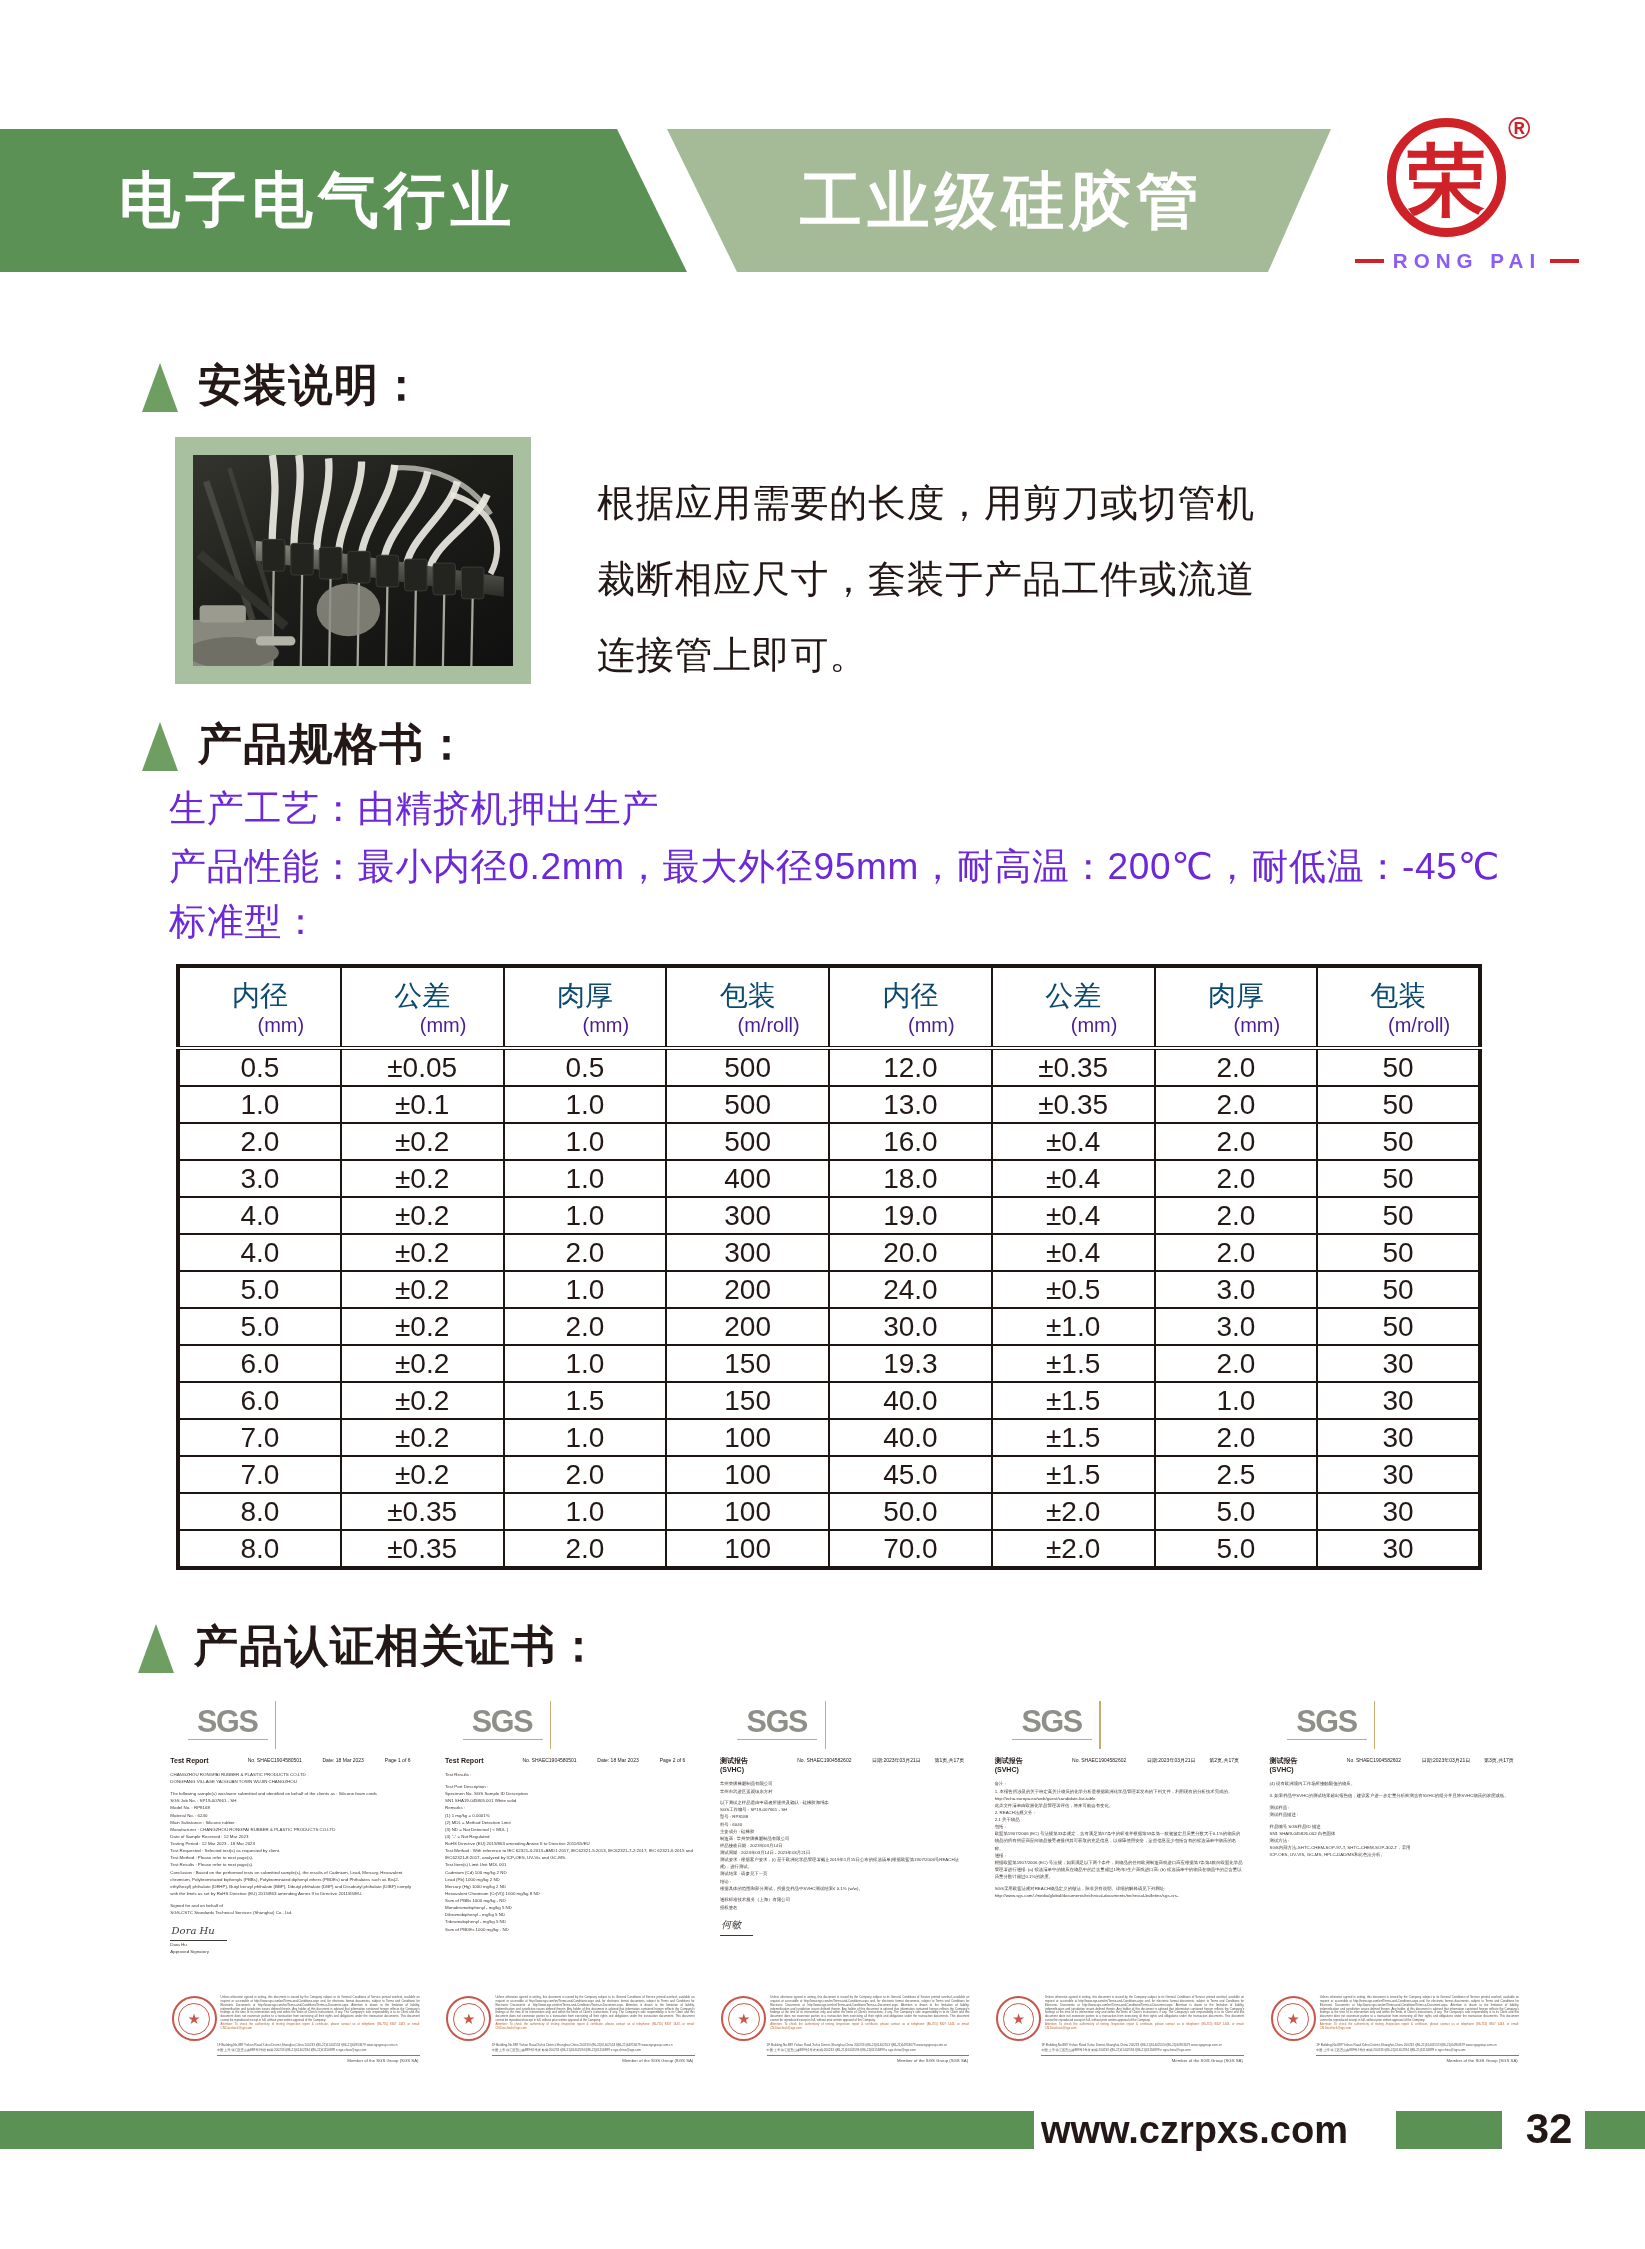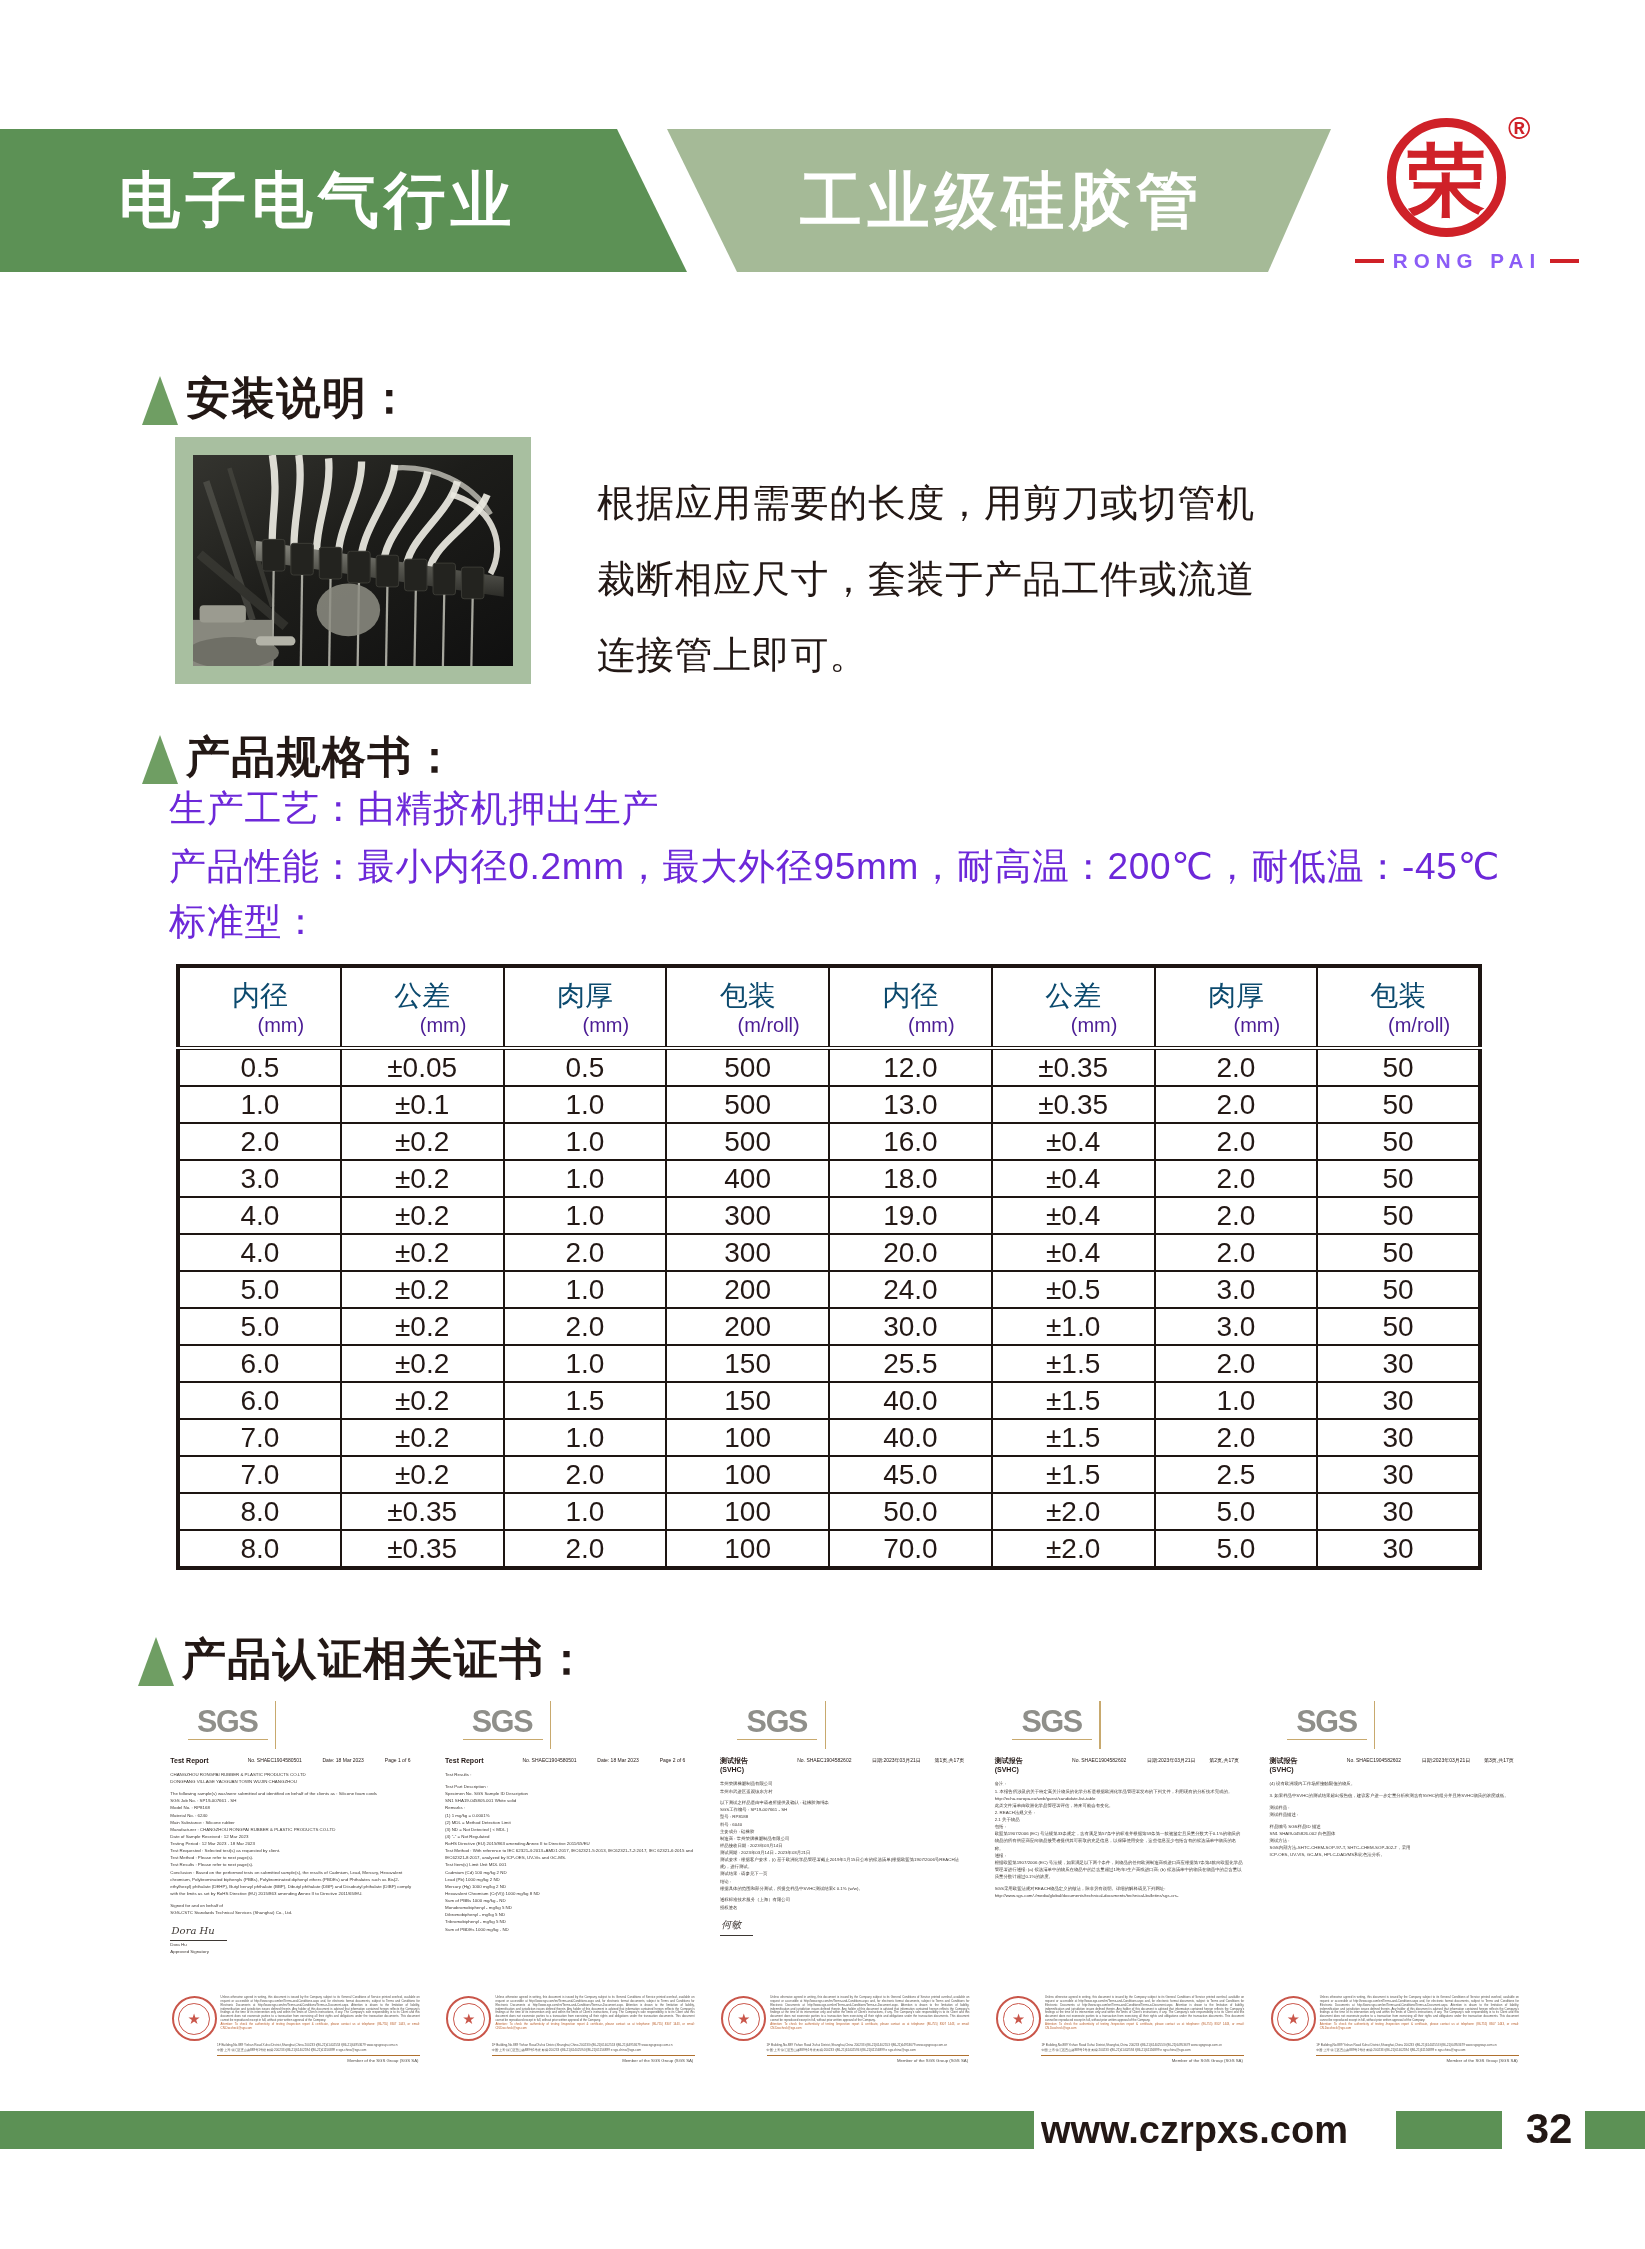--- a/index.html
+++ b/index.html
@@ -21,21 +21,21 @@
   #logo{position:absolute;left:1354px;top:110px;width:226px;height:179px;}
   #logo-ring{position:absolute;left:33px;top:8px;width:101px;height:101px;border:9.3px solid #cf2128;
              border-radius:50%;display:flex;align-items:center;justify-content:center;overflow:hidden;}
   #logo-glyph{font-size:78px;font-weight:bold;color:#cf2128;line-height:1;margin-top:4px;}
   #logo-reg{position:absolute;left:154px;top:1.3px;font-size:30.5px;font-weight:bold;color:#cf2128;}
   #logo-text-row{position:absolute;left:0;top:139px;width:226px;display:flex;align-items:center;justify-content:center;gap:9.3px;}
   .logo-dash{width:29px;height:3.3px;background:#cf2128;}
   #logo-text{color:#8b5cf6;font-size:20.6px;font-weight:bold;letter-spacing:6px;white-space:nowrap;}
 
   
-  .sec-head{position:absolute;display:flex;align-items:flex-end;gap:8px;margin-top:13px;}
+  .sec-head{position:absolute;display:flex;align-items:flex-end;gap:20px;}
   .tri{width:0;height:0;border-left:18px solid transparent;border-right:18px solid transparent;
        border-bottom:49px solid #6f9e63;margin-bottom:2.7px;}
   .sec-title{font-size:44px;font-weight:bold;color:#231815;white-space:nowrap;letter-spacing:1.3px;}
 
   
   #photo-frame{position:absolute;left:175px;top:437px;width:356px;height:247px;background:#a8bfa0;
                box-sizing:border-box;padding:18px;}
   #photo-frame svg{display:block;width:100%;height:100%;}
 
   
@@ -310,21 +310,21 @@
           <td>30.0</td>
           <td>±1.0</td>
           <td>3.0</td>
           <td>50</td>
         </tr>
         <tr>
           <td>6.0</td>
           <td>±0.2</td>
           <td>1.0</td>
           <td>150</td>
-          <td>25.5</td>
+          <td>19.3</td>
           <td>±1.5</td>
           <td>2.0</td>
           <td>30</td>
         </tr>
         <tr>
           <td>6.0</td>
           <td>±0.2</td>
           <td>1.5</td>
           <td>150</td>
           <td>40.0</td>

